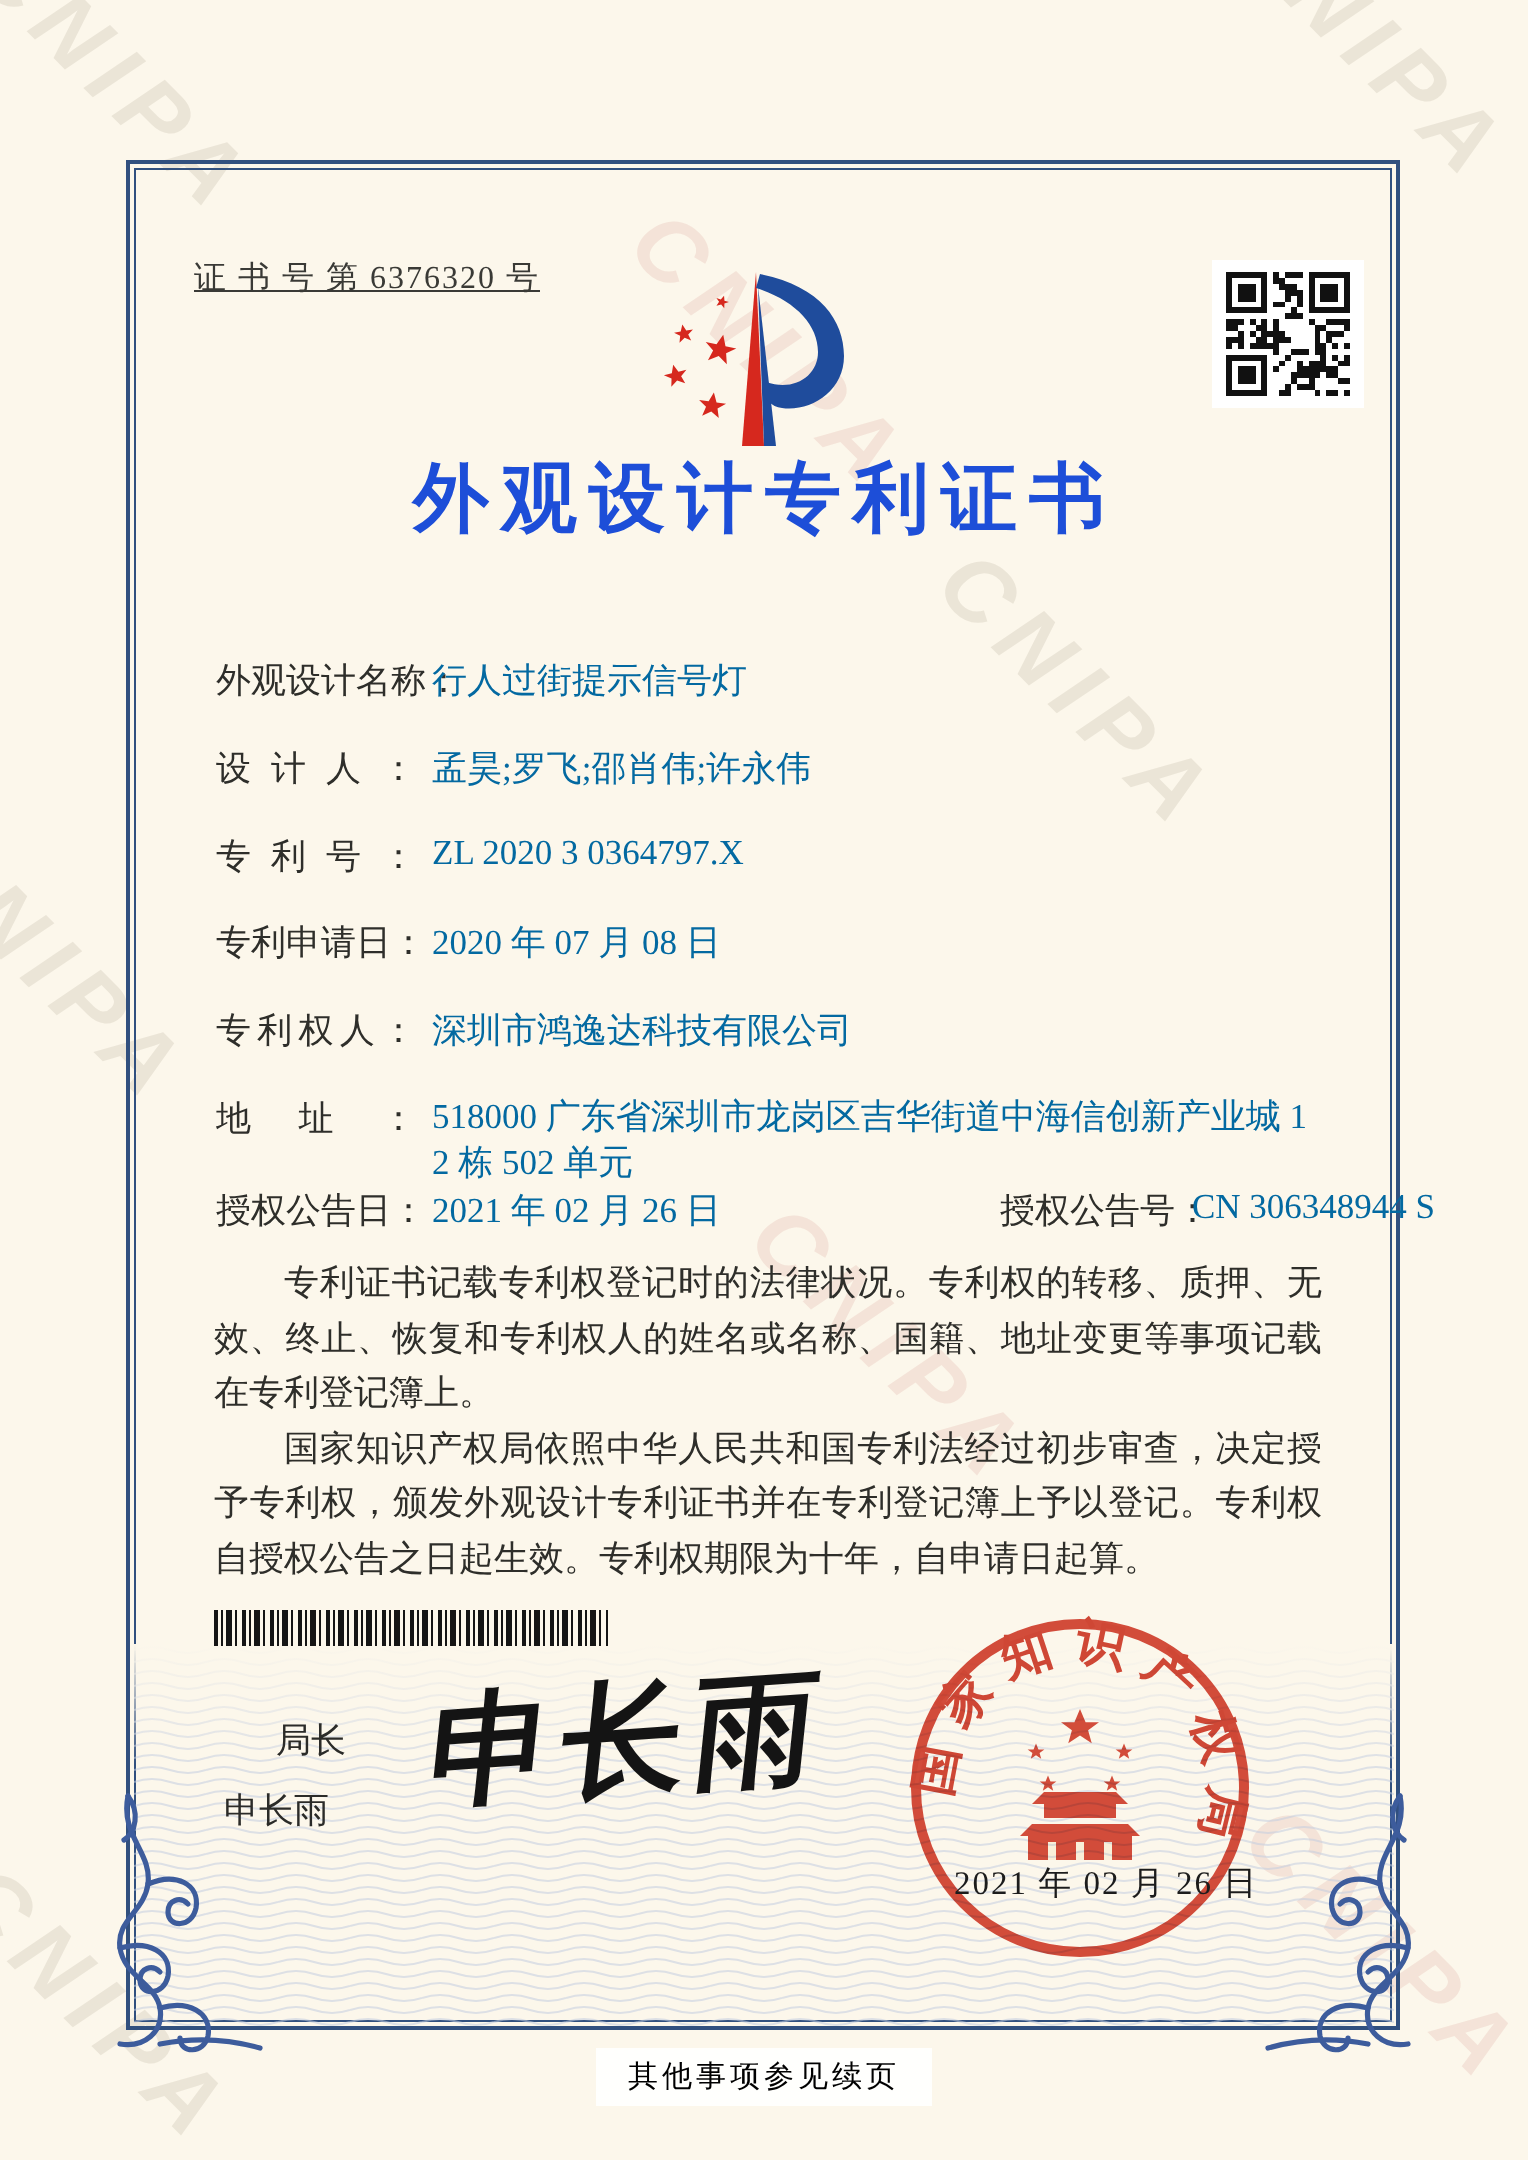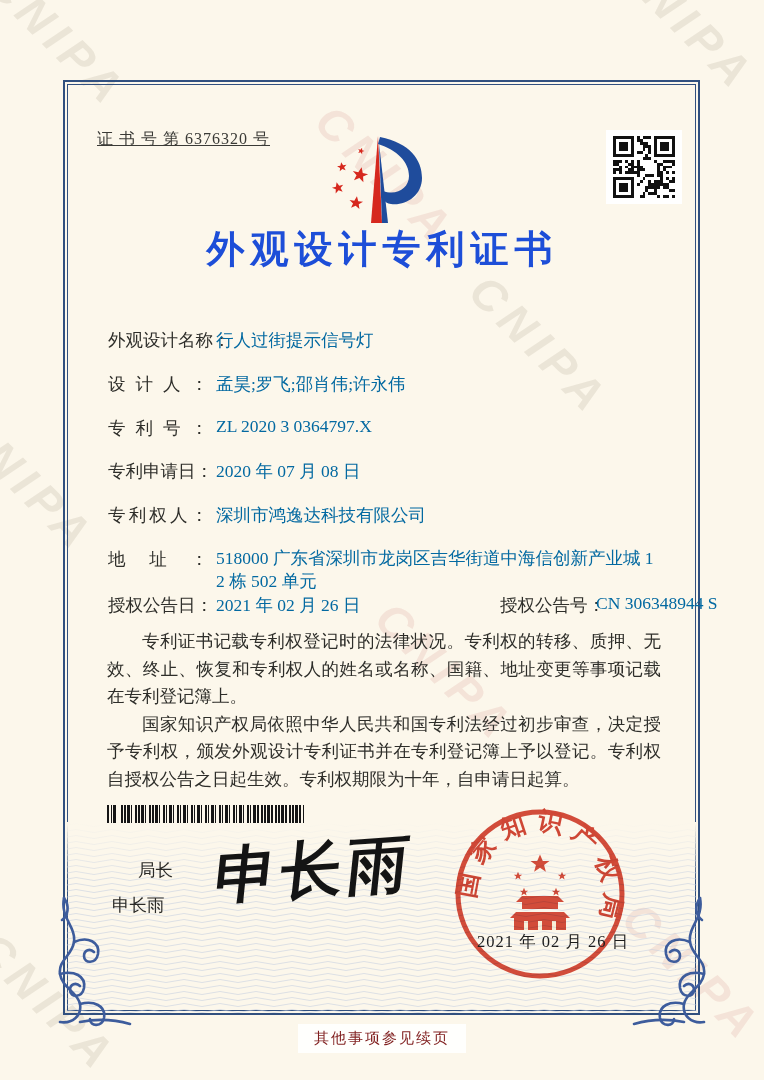--- a/index.html
+++ b/index.html
@@ -84,21 +84,21 @@
   .flourish{position:absolute;z-index:4;}
   .flourish.left{left:50px;top:896px;}
   .flourish.right{left:622px;top:896px;transform:scaleX(-1);}
   .page-no{
     position:absolute;left:63px;top:984px;width:639px;text-align:center;
     font-size:13.5px;letter-spacing:3px;color:#3a3a36;z-index:3;
   }
   .note{
     position:absolute;left:50%;top:1024px;transform:translateX(-50%);
     background:rgba(255,255,255,0.9);padding:5px 16px;
-    font-size:15px;letter-spacing:2px;color:#7f1d1d;z-index:3;white-space:nowrap;
+    font-size:15px;letter-spacing:2px;color:#000000;z-index:3;white-space:nowrap;
   }
 </style>
 </head>
 <body>
 
 <div class="page">
 
   <span class="wm" style="left:-30px;top:10px">CNIPA</span>
   <span class="wm" style="left:598px;top:-6px">CNIPA</span>
   <span class="wm" style="left:452px;top:318px">CNIPA</span>

